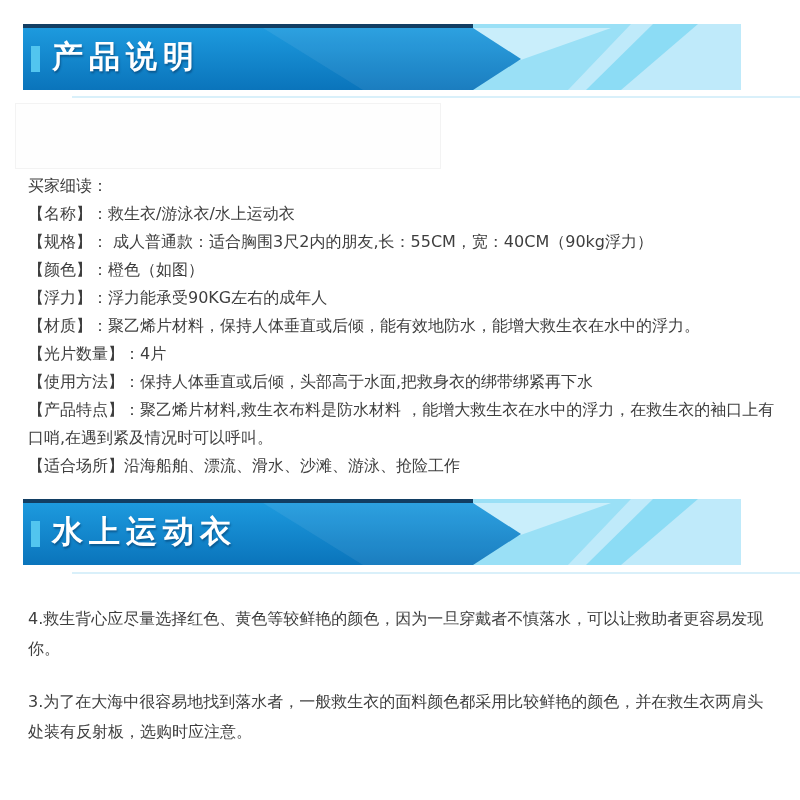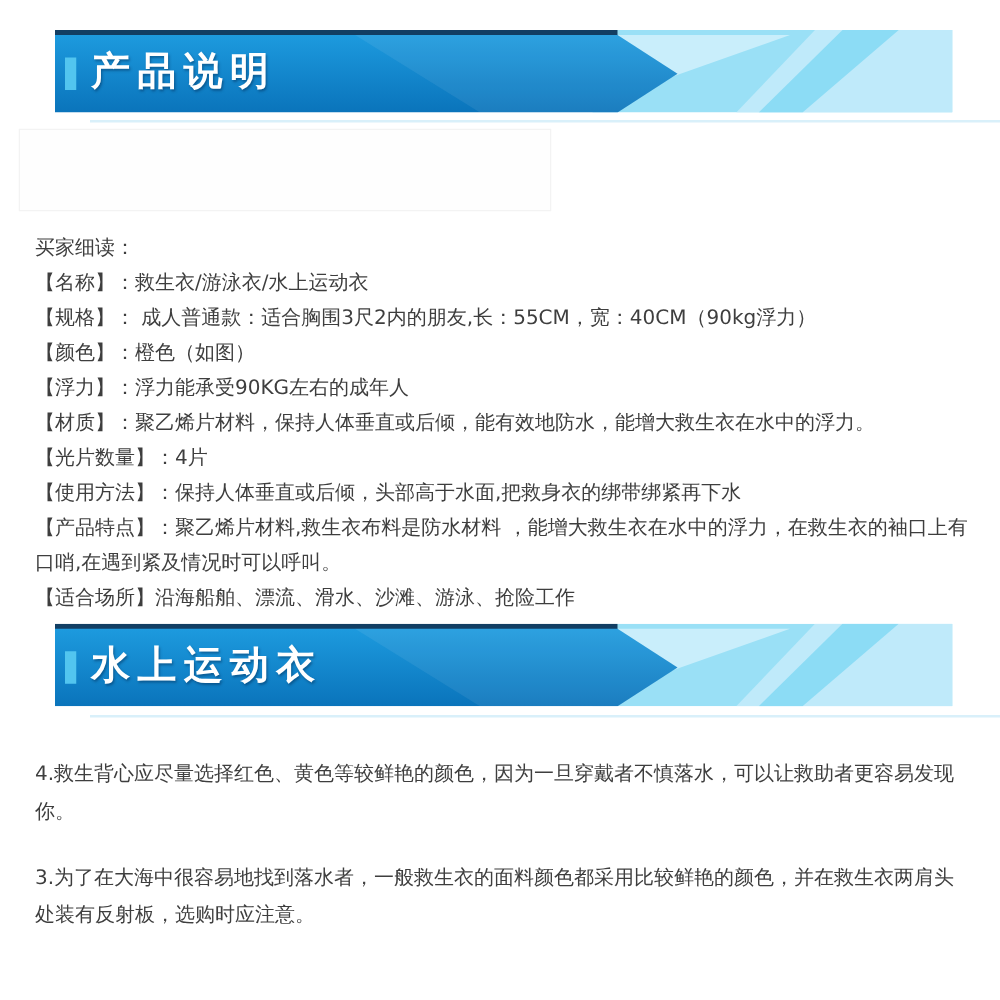--- a/index.html
+++ b/index.html
@@ -14,21 +14,21 @@
   .page {
     position: relative;
     width: 800px;
     height: 800px;
     background: #ffffff;
   }
 
   
   .banner {
     position: absolute;
-    left: 44px;
+    left: 23px;
     width: 718px;
     height: 66px;
   }
   .banner svg {
     position: absolute;
     inset: 0;
     width: 100%;
     height: 100%;
     display: block;
   }
@@ -79,21 +79,21 @@
     height: 64px;
     background: #fefefe;
     border: 1px solid #f3f3f3;
   }
 
   
   .desc-block {
     position: absolute;
     left: 28px;
     right: 24px;
-    top: 184px;
+    top: 172px;
     color: #3e3e3e;
     font-size: 16px;
     line-height: 28px;
   }
   .desc-block p { margin: 0; }
 
   .notes-block {
     position: absolute;
     left: 28px;
     right: 24px;

